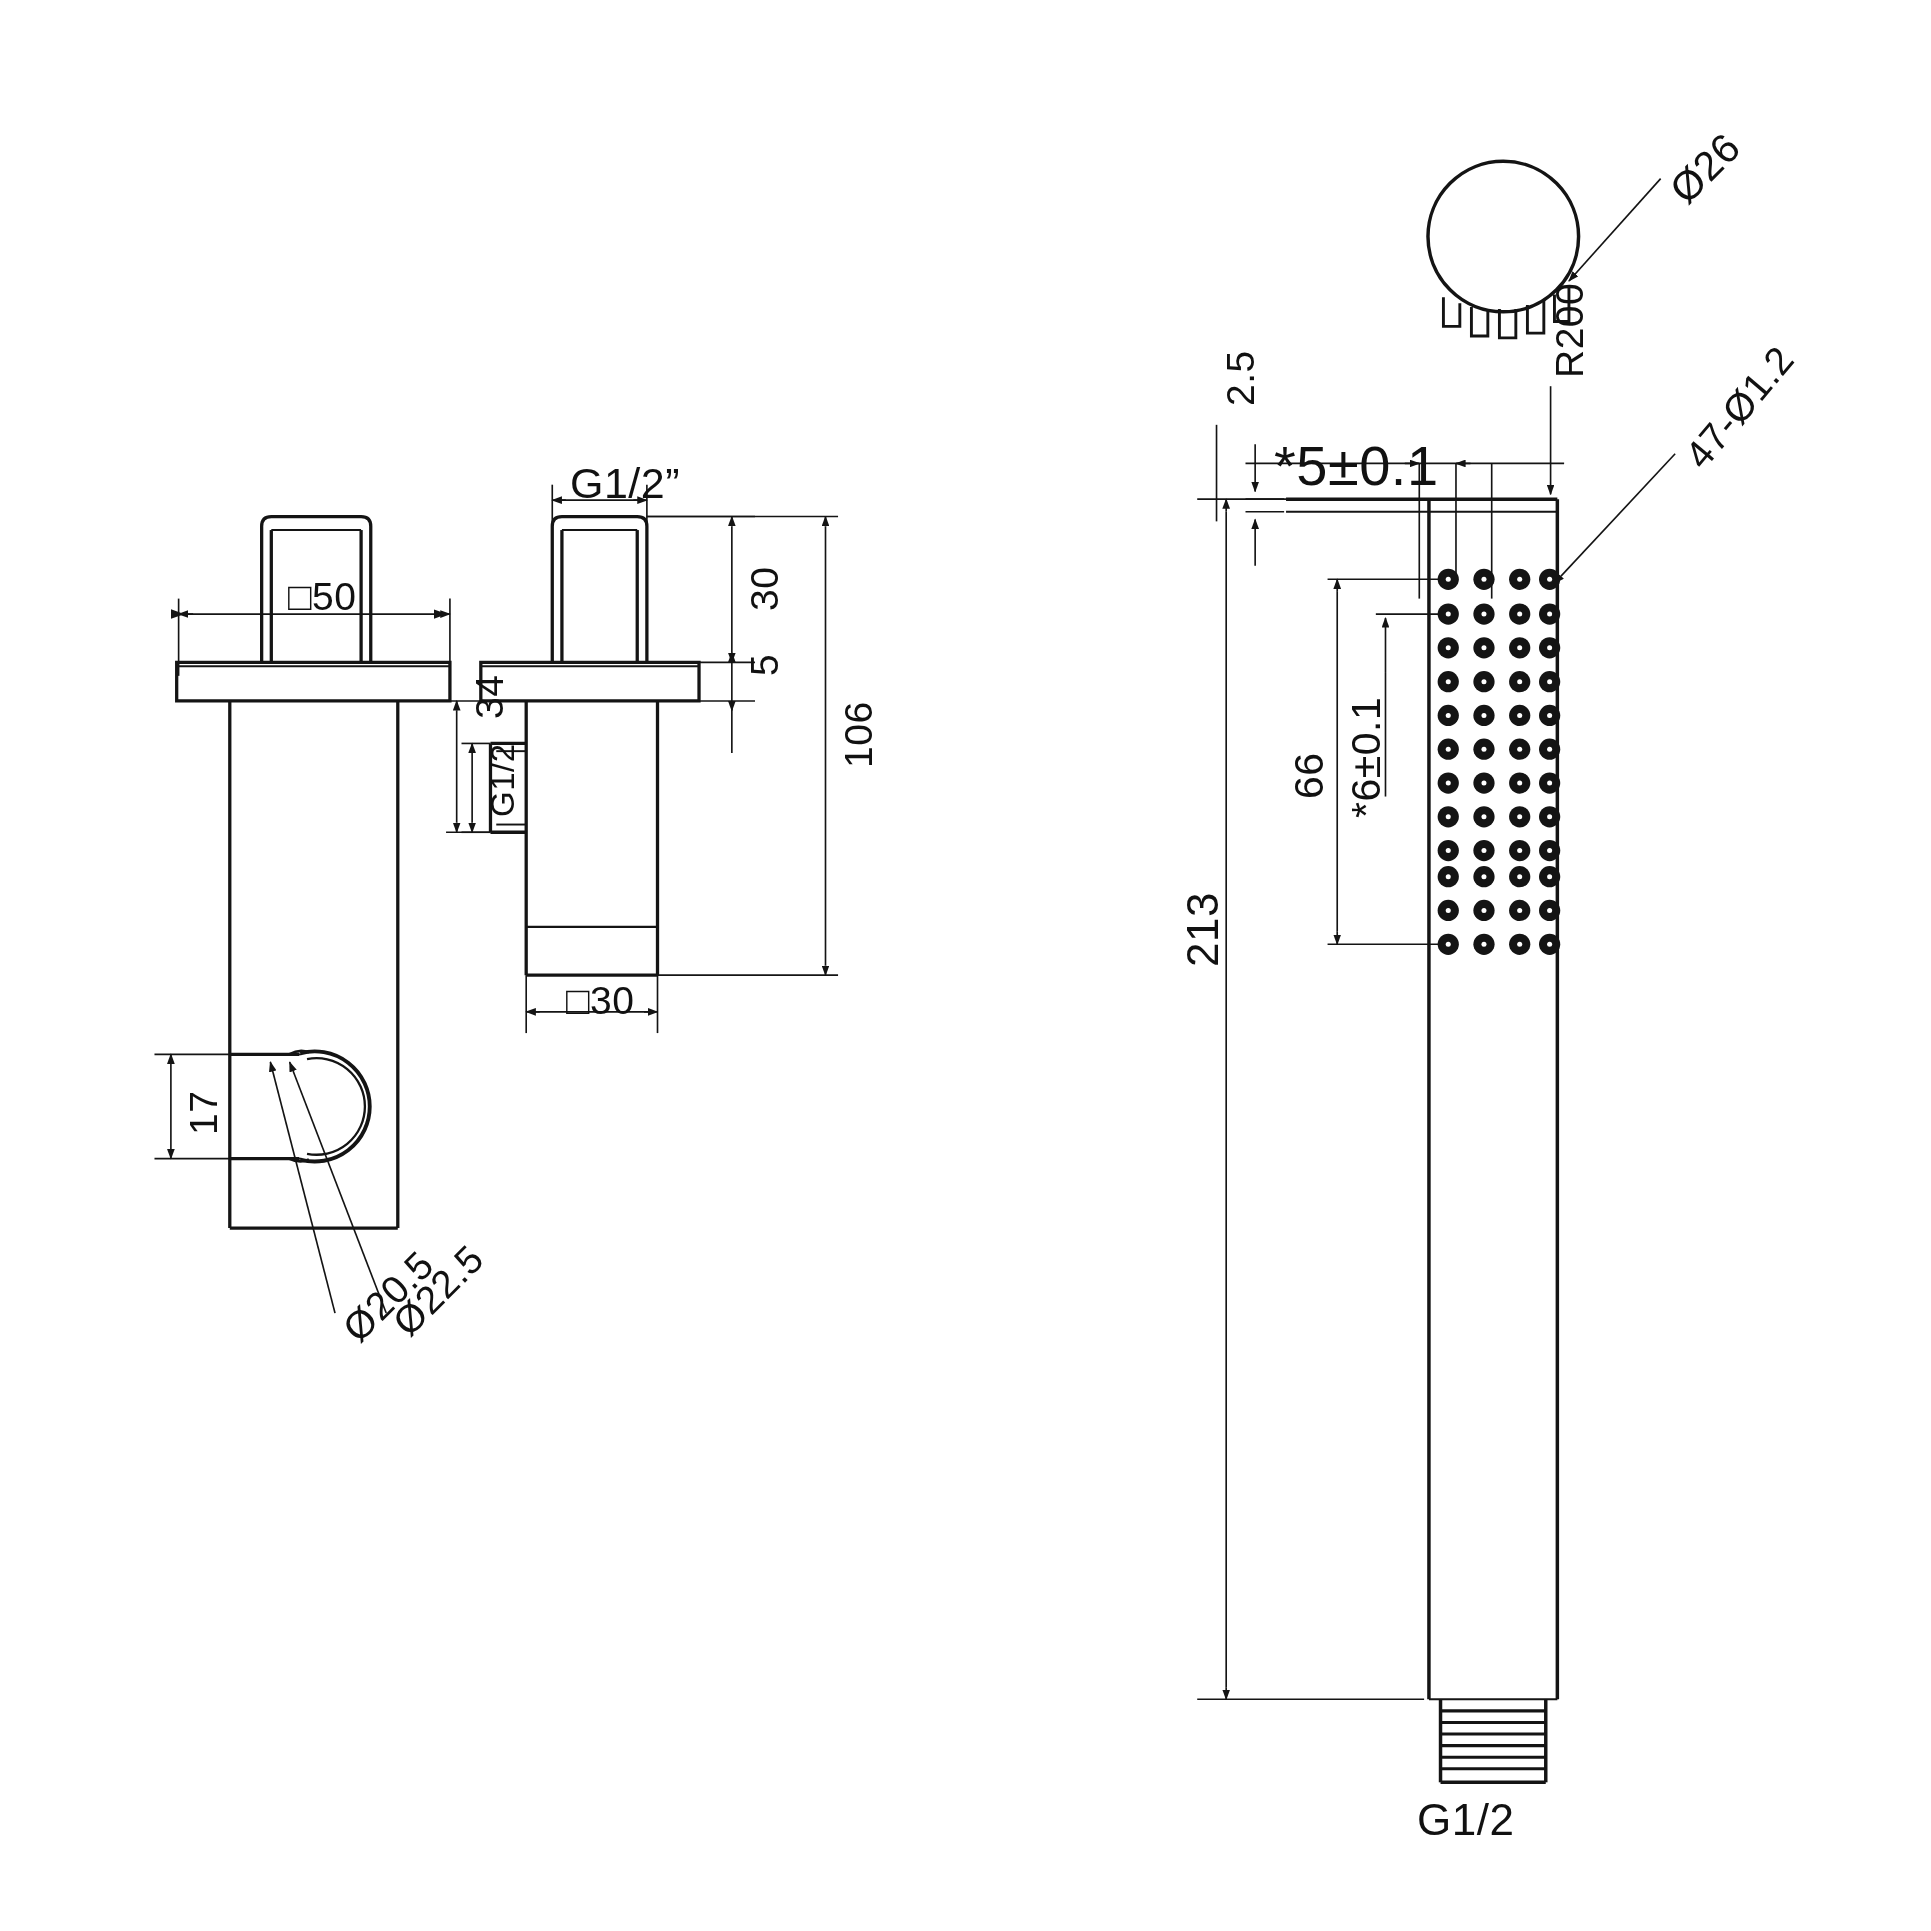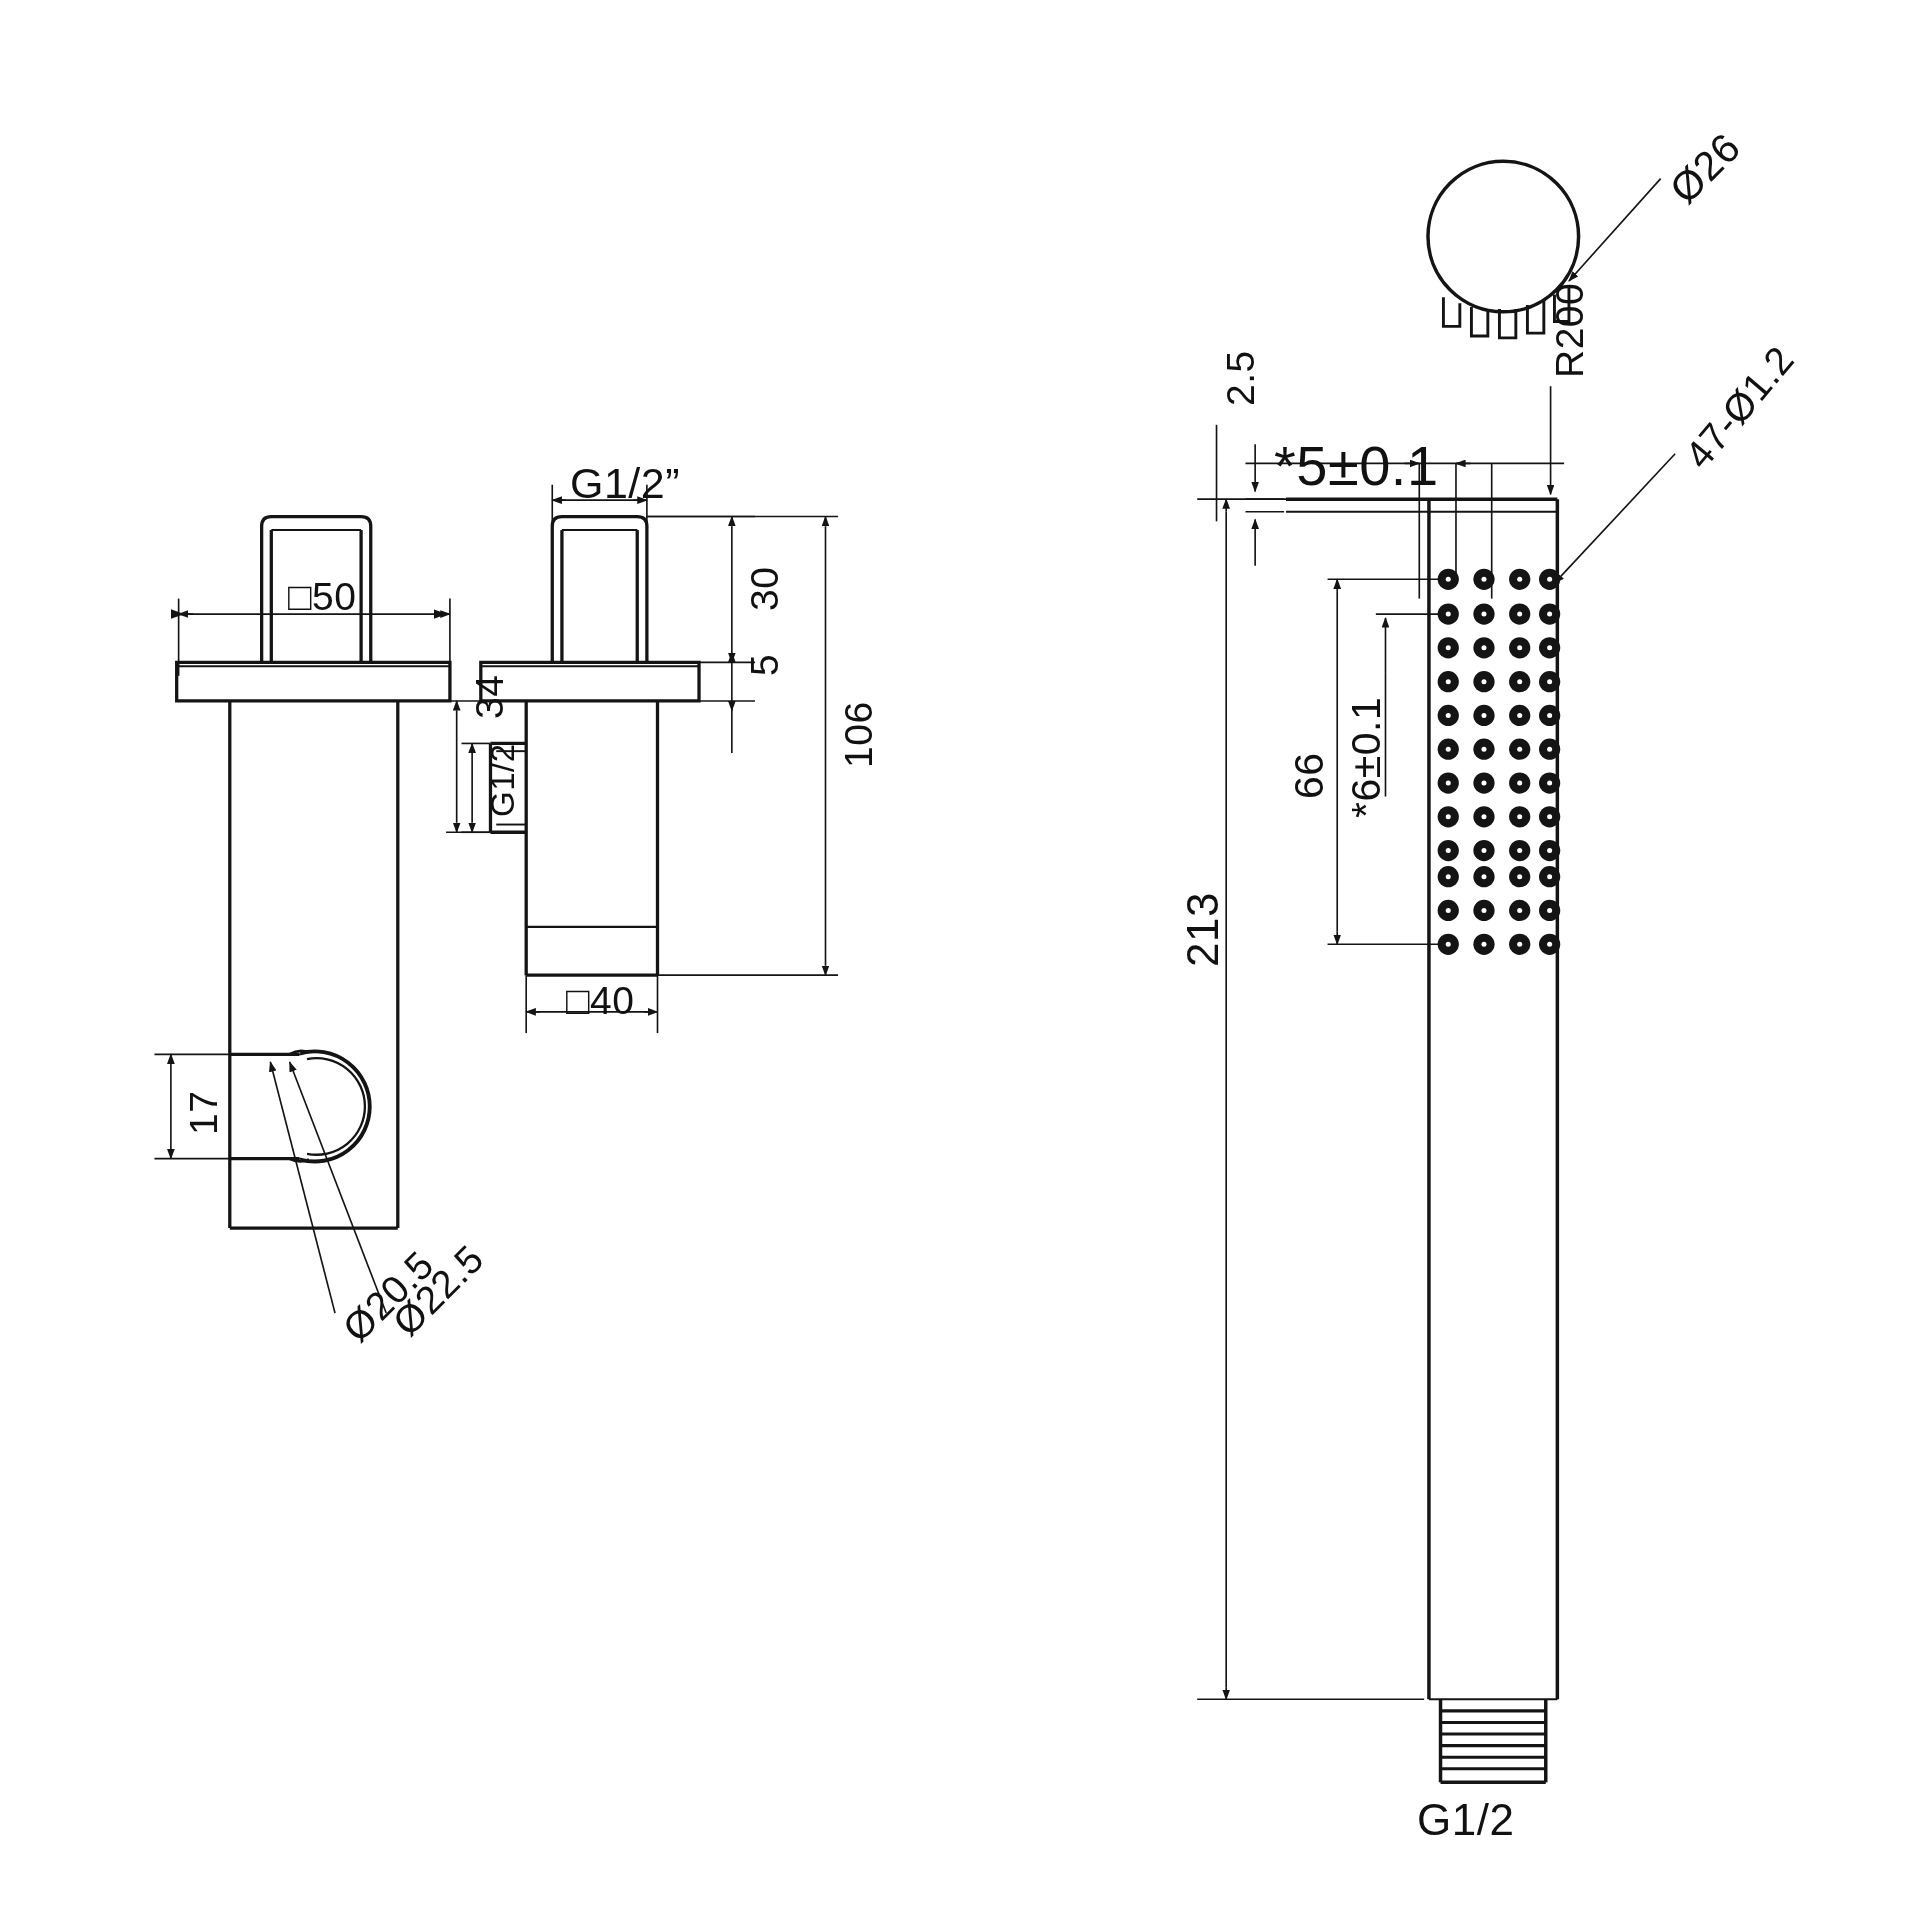--- a/index.html
+++ b/index.html
@@ -379,21 +379,21 @@
   <div class="dimtext rot90" style="left:745px;top:611px;font-size:39px;">30</div>
 
   <div class="dimtext rot90" style="left:745px;top:676px;font-size:39px;">5</div>
 
   <div class="dimtext rot90" style="left:470px;top:719px;font-size:39px;">34</div>
 
   <div class="dimtext rot90" style="left:486px;top:817px;font-size:33px;">G1/2</div>
 
   <div class="dimtext rot90" style="left:839px;top:768px;font-size:39px;">106</div>
 
-  <div class="dimtext" style="left:566px;top:981px;font-size:39px;">□40</div>
+  <div class="dimtext" style="left:566px;top:981px;font-size:39px;">□30</div>
 
   <div class="dimtext rot45" style="left:1663px;top:182px;font-size:41px;">Ø26</div>
 
   <div class="dimtext rot90" style="left:1221px;top:406px;font-size:39px;">2.5</div>
 
   <div class="dimtext" style="left:1274px;top:410px;font-size:56px;margin-top:28px;">*5±0.1</div>
 
   <div class="dimtext rot90" style="left:1550px;top:378px;font-size:39px;">R200</div>
 
   <div class="dimtext rot47" style="left:1678px;top:450px;font-size:39px;">47-Ø1.2</div>

